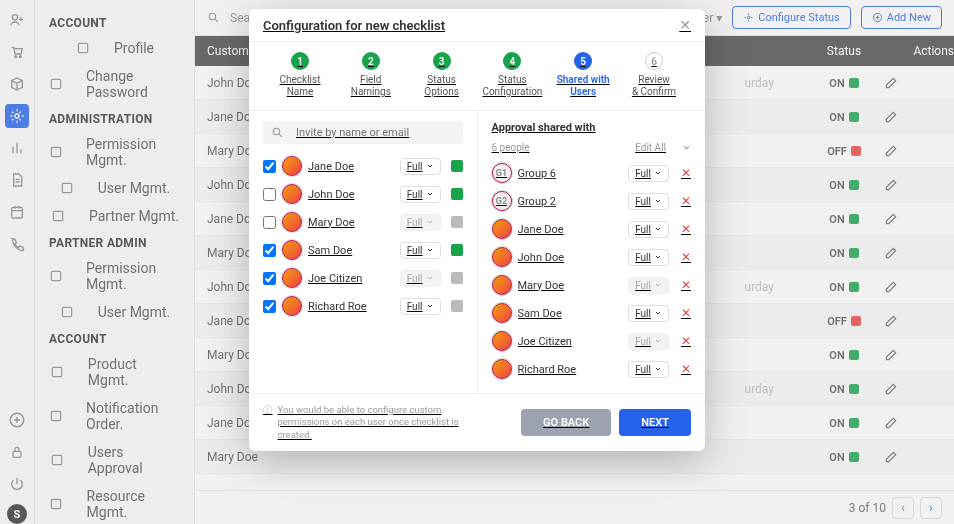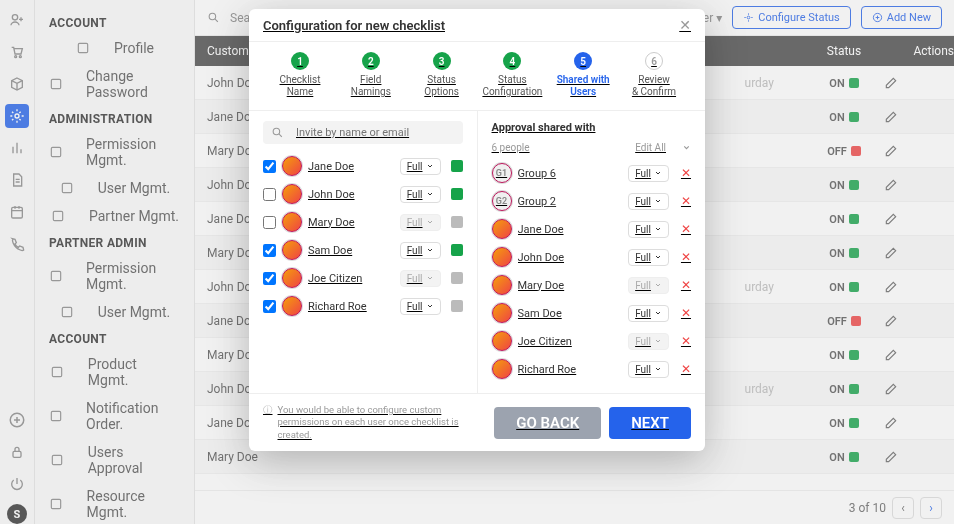--- a/index.html
+++ b/index.html
@@ -64,21 +64,21 @@
 .perm.disabled{ background:#f3f3f3; color:#aaa; border-color:#eee;}
 .sq{ width:12px;height:12px; border-radius:2px; display:inline-block; margin-left:4px;}
 .sq.g{background:#16a34a;} .sq.gr{background:#bbb;}
 .remove-x{ color:#ef4444; font-size:12px; cursor:pointer; margin-left:6px;}
 .subhead{ display:flex; justify-content:space-between; align-items:center; font-size:10px; color:#999; margin-bottom:6px;}
 .subhead .editall{ cursor:pointer; display:flex; align-items:center; gap:16px;}
 .modal-foot{ display:flex; align-items:center; justify-content:space-between; padding:10px 14px; border-top:1px solid #eee;}
 .foot-note{ font-size:9.5px; color:#999; display:flex; gap:5px; max-width:200px; line-height:1.3;}
 .foot-note .info-ic{ color:#bbb; }
 .foot-btns{ display:flex; gap:8px;}
-.btn{ border:none; border-radius:4px; padding:7px 22px; font-size:15px; font-weight:600; cursor:pointer;}
+.btn{ border:none; border-radius:4px; padding:7px 22px; font-size:11px; font-weight:600; cursor:pointer;}
 .btn.back{ background:#9ca3af; color:#fff;}
 .btn.next{ background:#2563eb; color:#fff;}
 svg{display:block;}
 </style>
 </head>
 <body>
 
 <div class="app">
   <div class="iconbar">
     <div class="ic">

